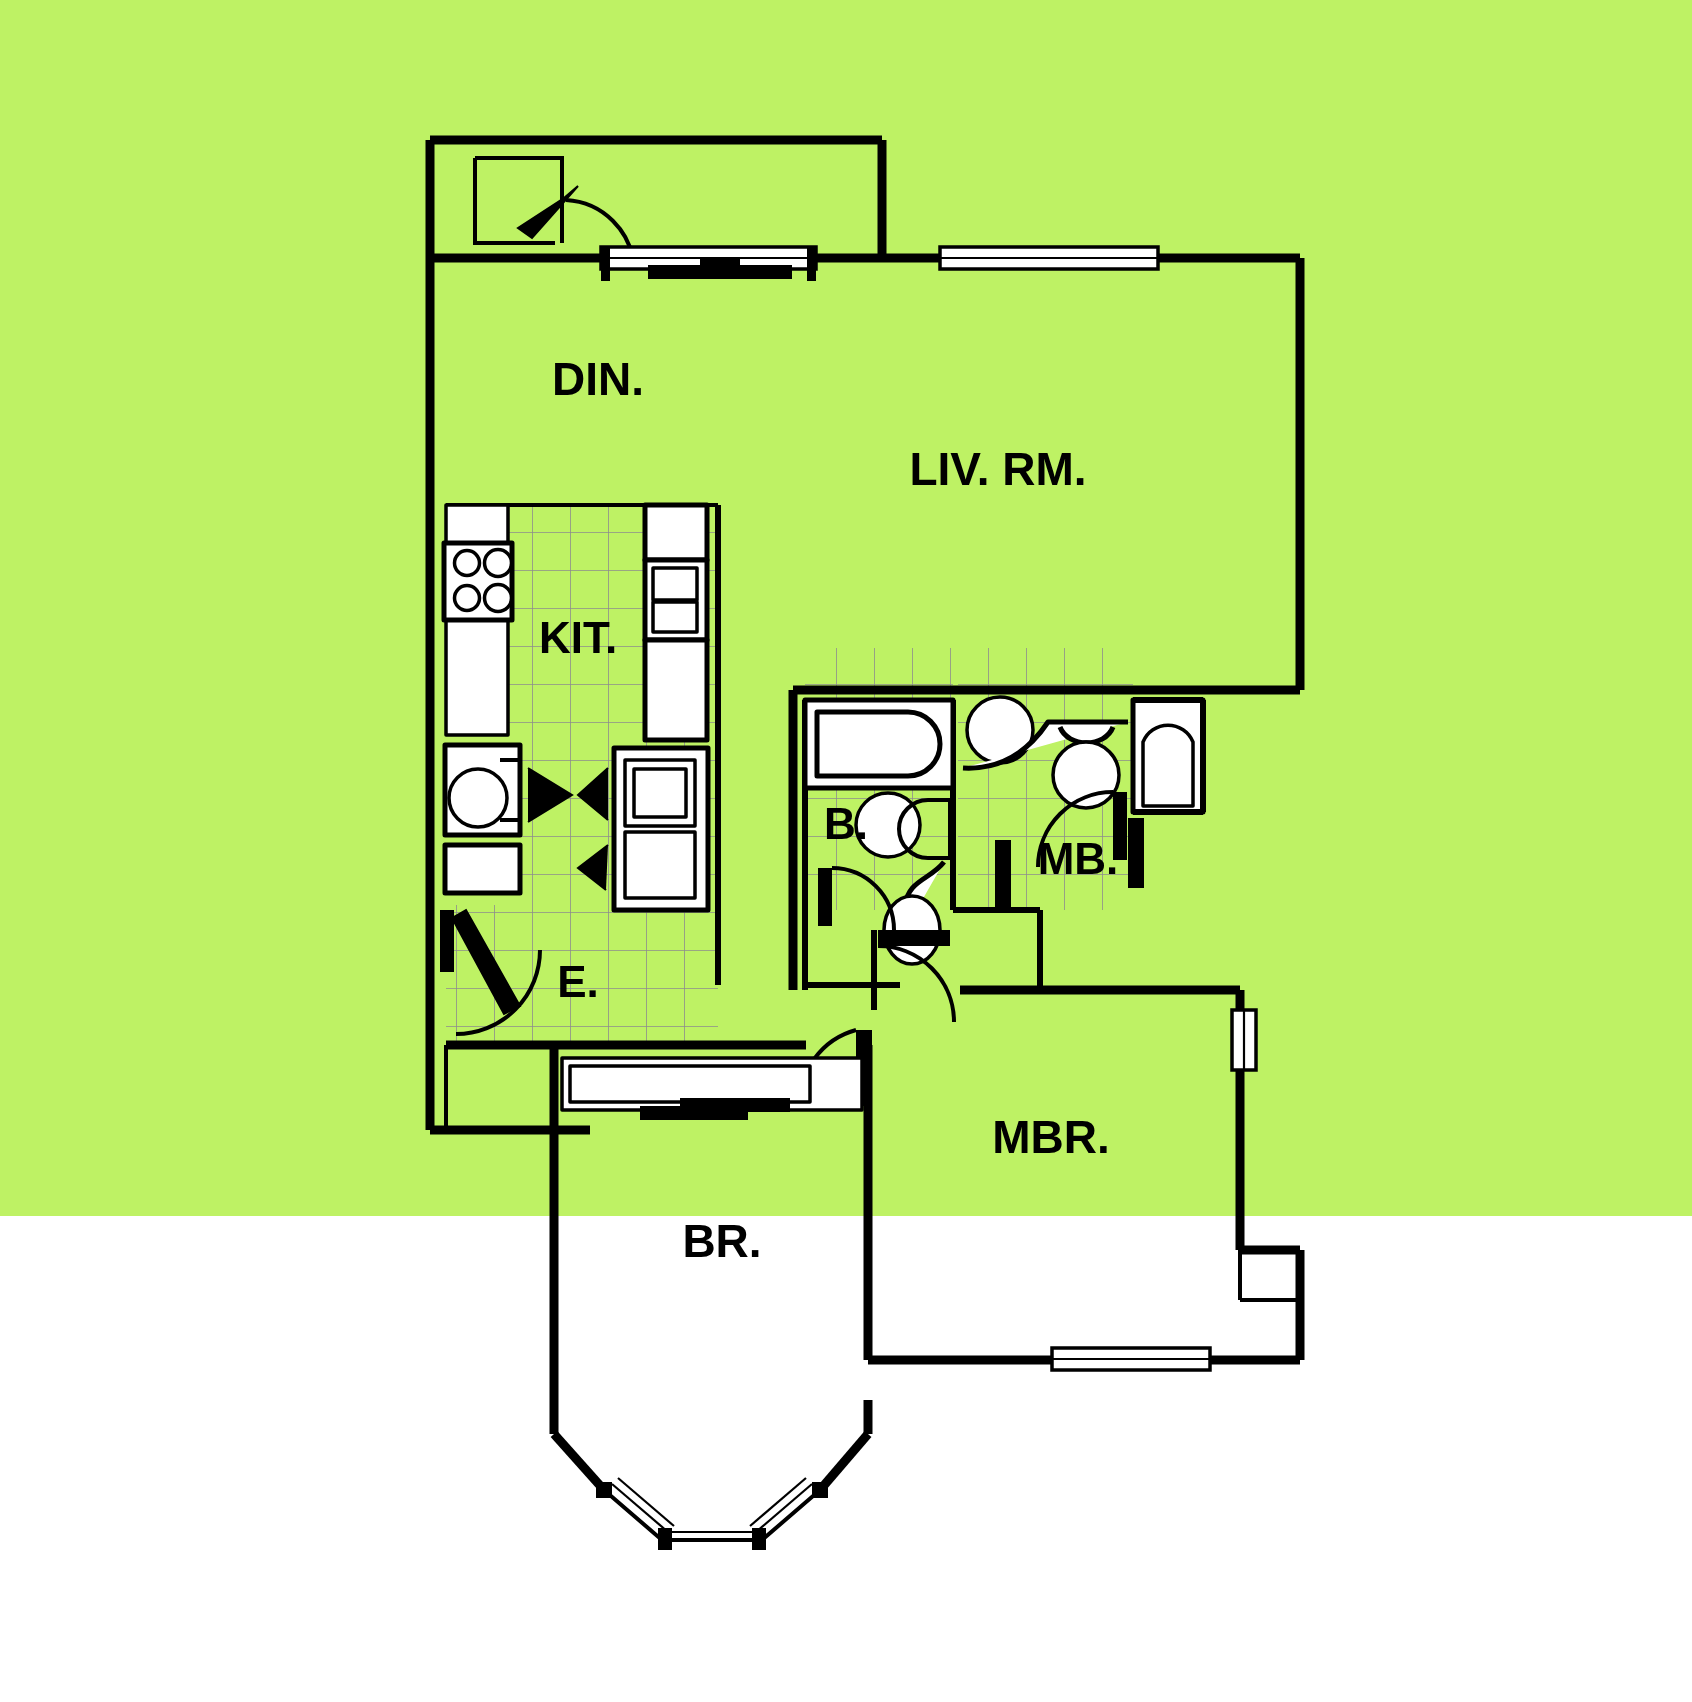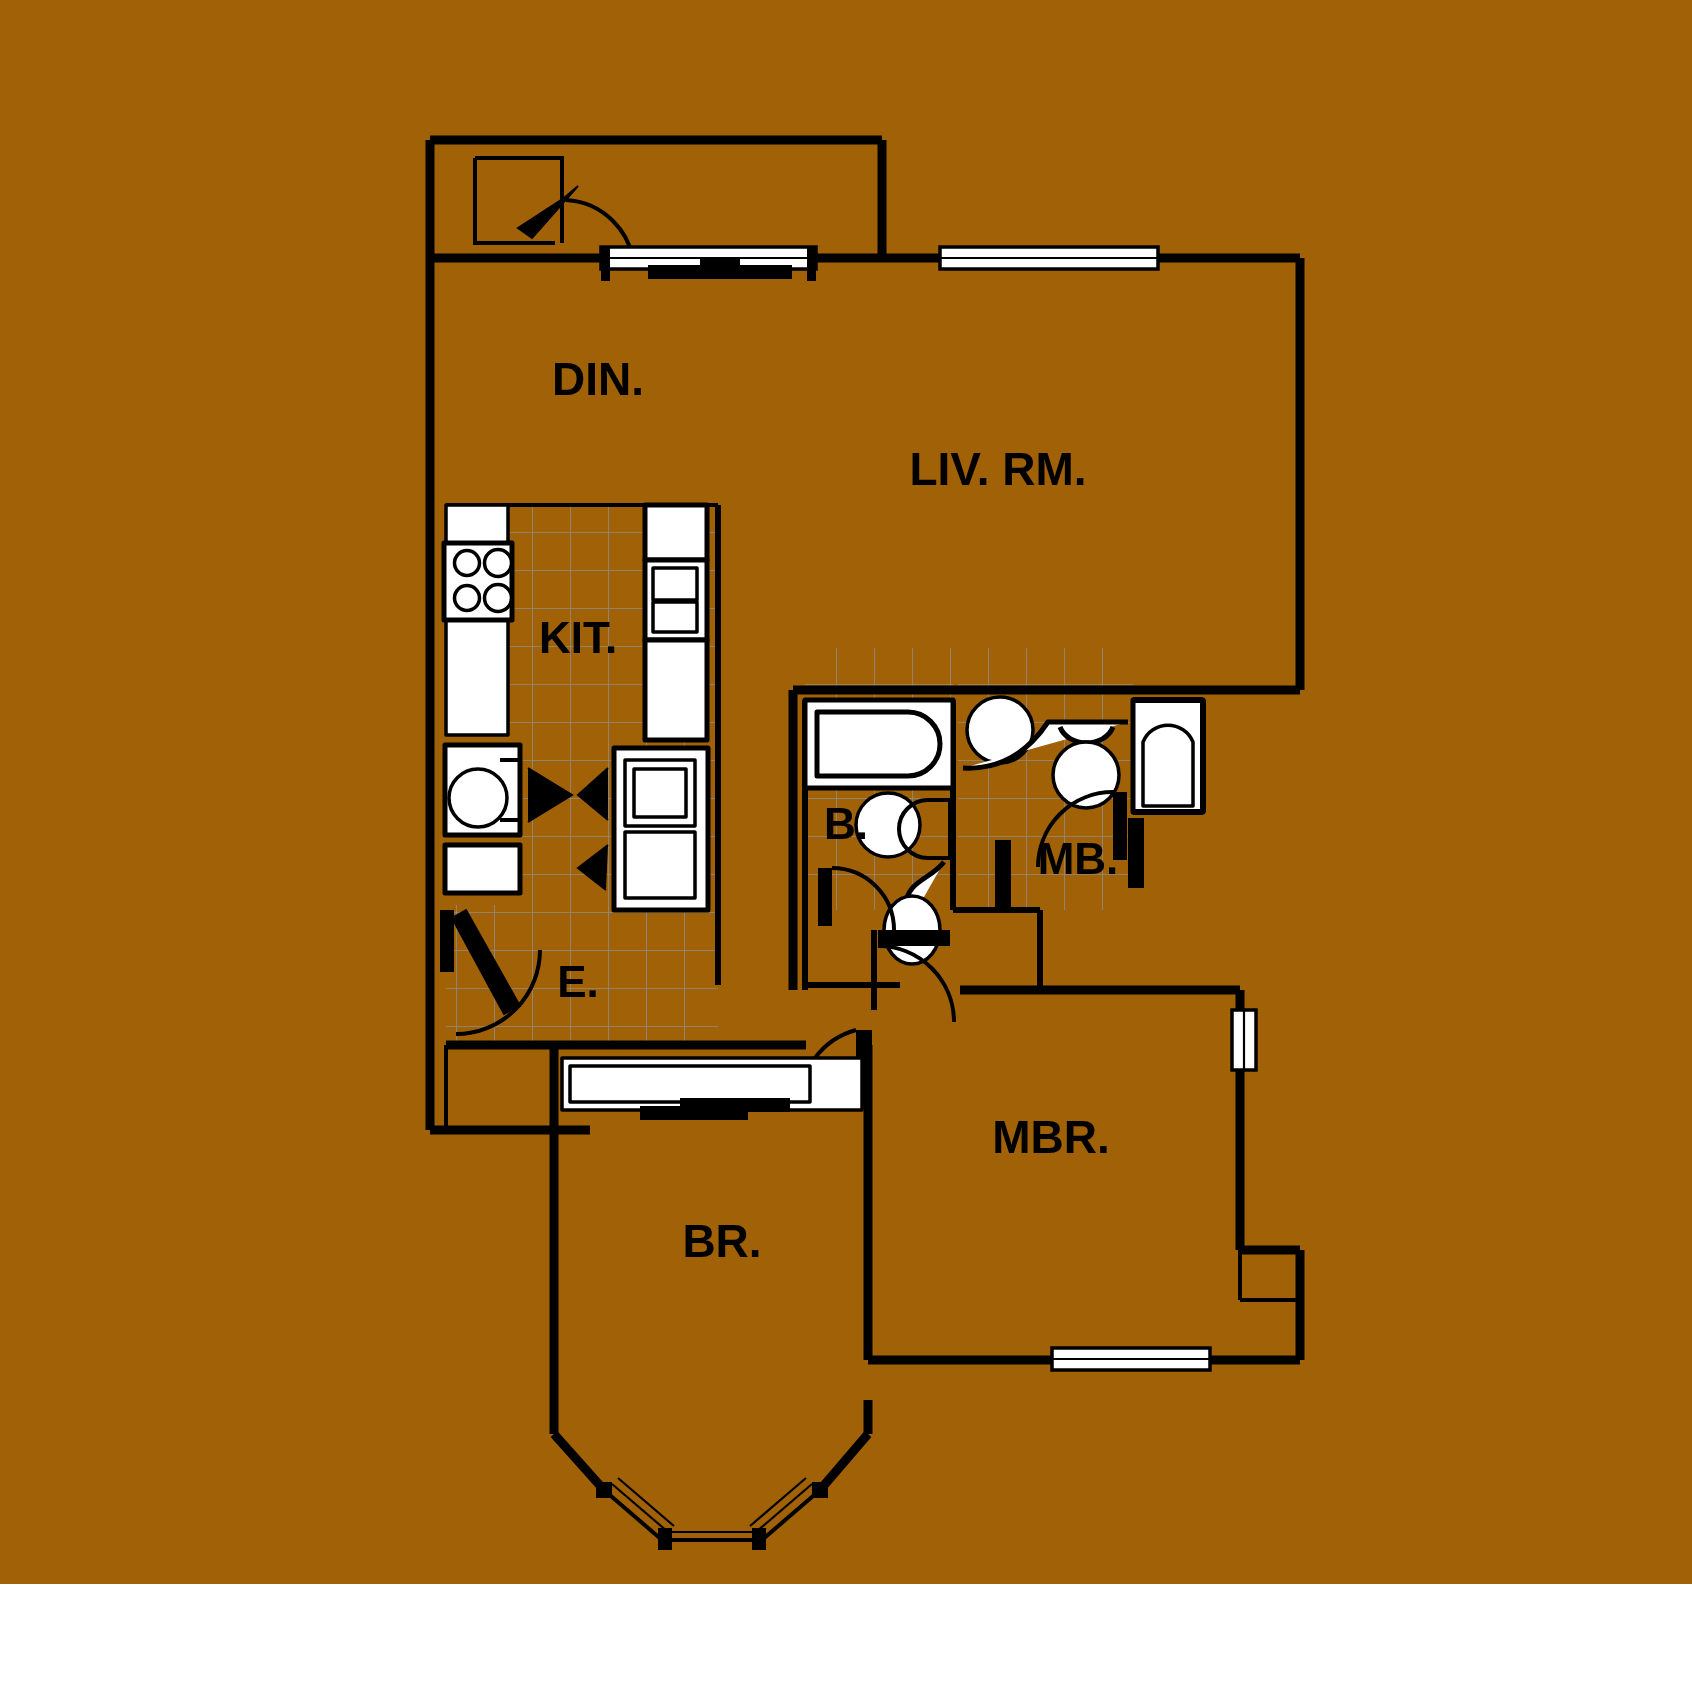--- a/index.html
+++ b/index.html
@@ -9,22 +9,22 @@
   }
   body {
     width: 1692px;
     height: 1702px;
     font-family: "Liberation Sans", sans-serif;
     overflow: hidden;
   }
   #plan-root {
     position: relative;
     width: 1692px;
-    height: 1584px;
-    background: #a16207;
+    height: 1216px;
+    background: #bef264;
   }
   #floorplan-svg {
     display: block;
     width: 1692px;
     height: 1702px;
   }
   .room-label {
     font-family: "Liberation Sans", sans-serif;
     font-weight: 700;
     fill: #000000;

